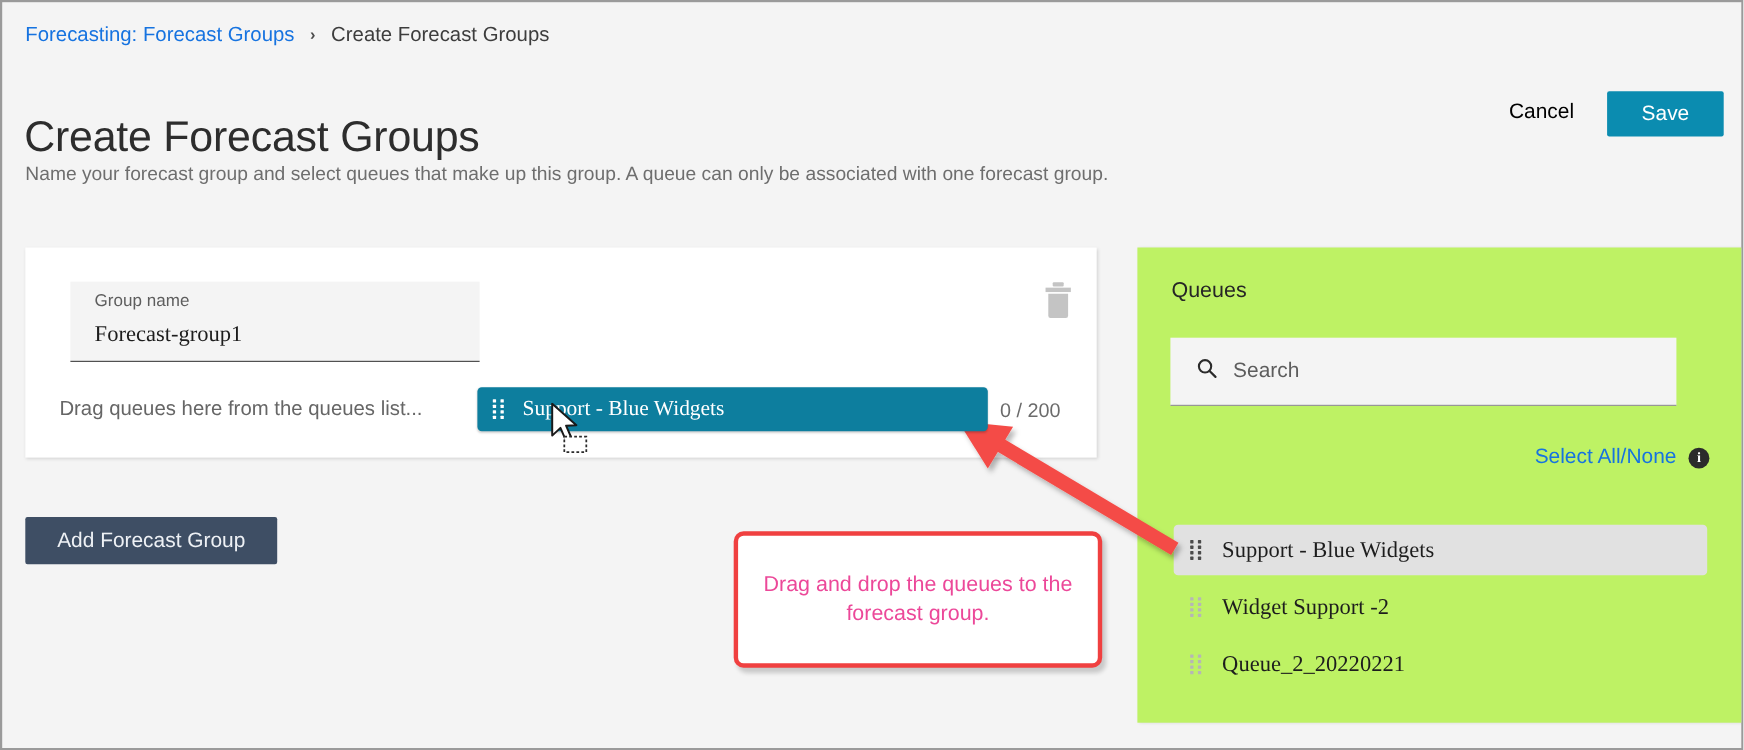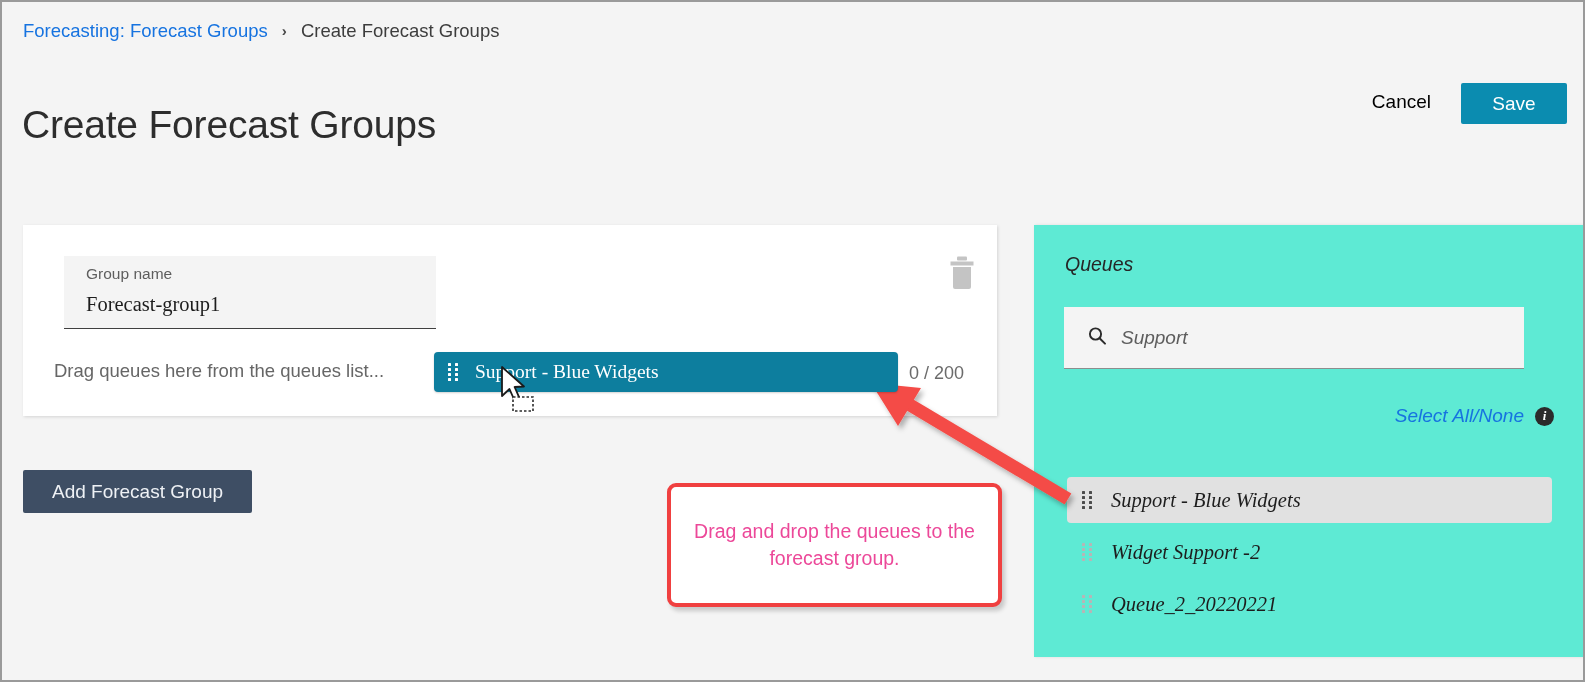--- a/index.html
+++ b/index.html
@@ -212,23 +212,22 @@
     font-family: inherit;
   }
 
   
   #queues-panel {
     position: absolute;
     left: 1032px;
     top: 223px;
     width: 551px;
     height: 432px;
-    background: #5eead4;
+    background: #bef264;
     box-shadow: 1px 0 3px rgba(0,0,0,0.10);
-    font-style: italic;
   }
   #queues-title {
     position: absolute;
     left: 31px;
     top: 30px;
     font-size: 19.5px;
     color: #262626;
     line-height: 1;
   }
   #search-box {
@@ -359,20 +358,21 @@
   <div id="breadcrumb">
     <span class="crumb-link">Forecasting: Forecast Groups</span>
     <span class="crumb-sep">›</span>
     <span class="crumb-current">Create Forecast Groups</span>
   </div>
 
   <h1 id="page-title">Create Forecast Groups</h1>
   <button id="cancel-btn">Cancel</button>
   <button id="save-btn">Save</button>
 
+  <div id="page-desc">Name your forecast group and select queues that make up this group. A queue can only be associated with one forecast group.</div>
 
   <div id="group-card">
 
     <div id="group-name-field">
       <span id="group-name-label">Group name</span>
       <span id="group-name-value">Forecast-group1</span>
     </div>
 
     <div id="trash-icon">
       <svg width="30" height="38" viewBox="0 0 30 38" aria-hidden="true">
@@ -405,21 +405,21 @@
   <div id="queues-panel">
     <div id="queues-title">Queues</div>
 
     <div id="search-box">
       <span id="search-icon">
         <svg width="20" height="20" viewBox="0 0 20 20" aria-hidden="true">
           <circle cx="8.5" cy="8" r="5.6" fill="none" stroke="currentColor" stroke-width="1.9"></circle>
           <line x1="12.6" y1="12.3" x2="18" y2="17.6" stroke="currentColor" stroke-width="2" stroke-linecap="round"></line>
         </svg>
       </span>
-      <span id="search-placeholder">Support</span>
+      <span id="search-placeholder">Search</span>
     </div>
 
     <div id="select-all-row">
       <span id="select-all-link">Select All/None</span>
       <span id="info-icon">i</span>
     </div>
 
     <div id="queue-list">
       <div class="queue-item selected">
         <span class="handle">

